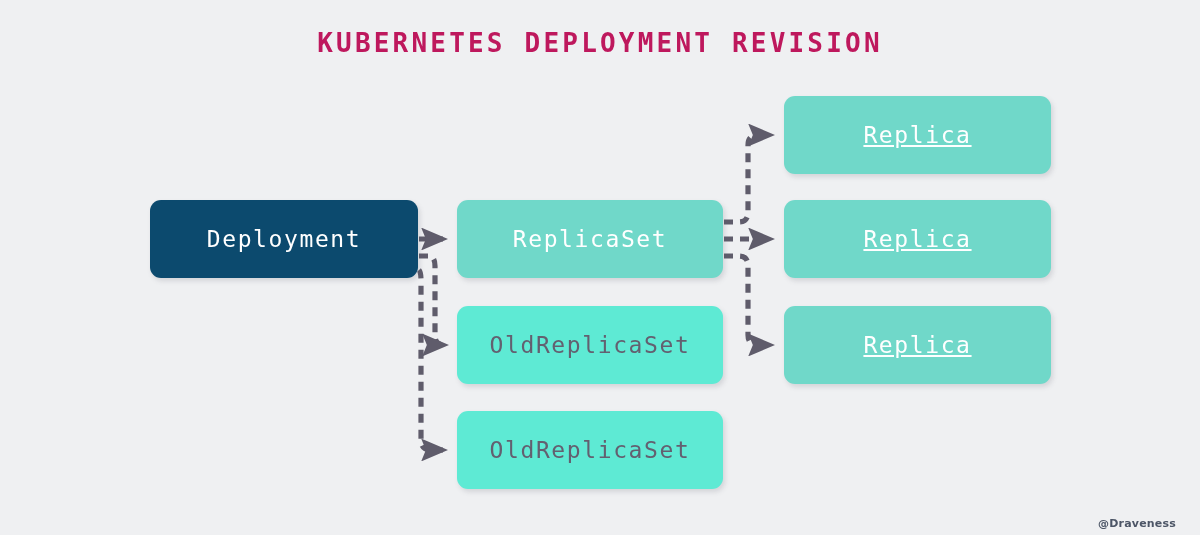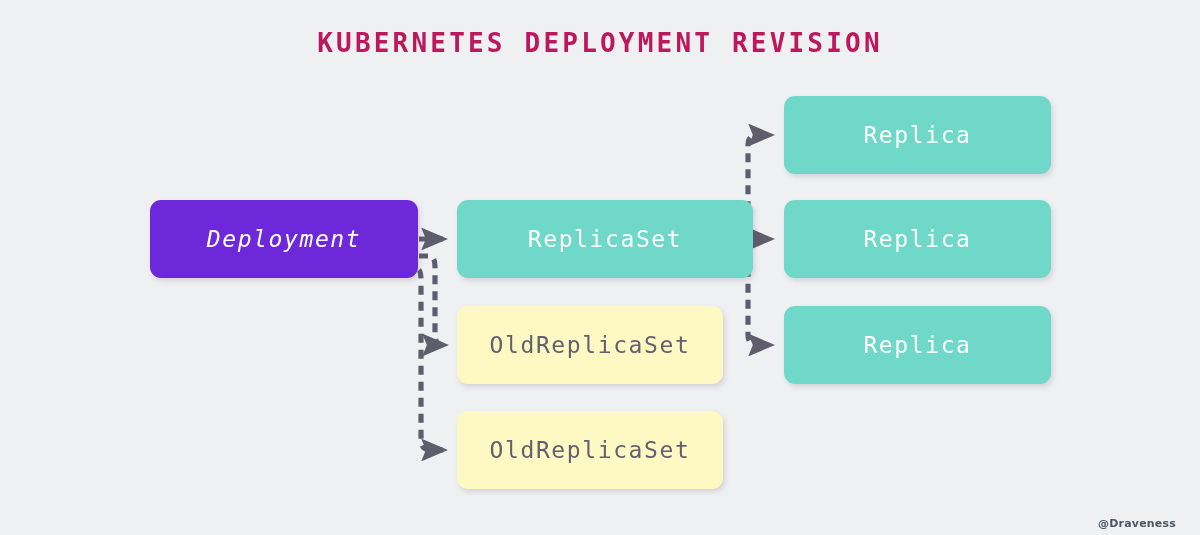--- a/index.html
+++ b/index.html
@@ -52,35 +52,35 @@
     border-radius: 11px;
     box-sizing: border-box;
     font-family: "DejaVu Sans Mono", "Liberation Mono", monospace;
     font-size: 23px;
     letter-spacing: 1.6px;
     box-shadow: 2px 3px 5px rgba(90, 90, 105, 0.18);
     user-select: none;
     white-space: pre;
   }
   .node.deployment {
-    background: #6d28d9;
+    background: #0c4a6e;
     color: #ffffff;
-    font-style: italic;
   }
   .node.replicaset {
     background: #70d8c9;
     color: #ffffff;
   }
   .node.oldreplicaset {
-    background: #fef9c3;
+    background: #5eead4;
     color: #636070;
   }
   .node.replica {
     background: #70d8c9;
     color: #ffffff;
+    text-decoration: underline;
   }
 
   
   #watermark {
     position: absolute;
     right: 24px;
     bottom: 5px;
     font-family: "DejaVu Sans", "Liberation Sans", sans-serif;
     font-size: 11px;
     font-weight: 700;
@@ -115,21 +115,21 @@
       <path d="M 724 239 L 770 239" marker-end="url(#arrowhead)"></path>
 
       <path d="M 724 256 L 739 256 Q 748 256 748 266 L 748 335 Q 748 345 758 345 L 770 345" marker-end="url(#arrowhead)"></path>
     </g>
   </svg>
 
   <div class="node deployment" style="left:150px; top:200px; width:268px; height:78px;">
     <span>Deployment</span>
   </div>
 
-  <div class="node replicaset" style="left:457px; top:200px; width:296px; height:78px;">
+  <div class="node replicaset" style="left:457px; top:200px; width:266px; height:78px;">
     <span>ReplicaSet</span>
   </div>
 
   <div class="node oldreplicaset" style="left:457px; top:306px; width:266px; height:78px;">
     <span>OldReplicaSet</span>
   </div>
 
   <div class="node oldreplicaset" style="left:457px; top:411px; width:266px; height:78px;">
     <span>OldReplicaSet</span>
   </div>

